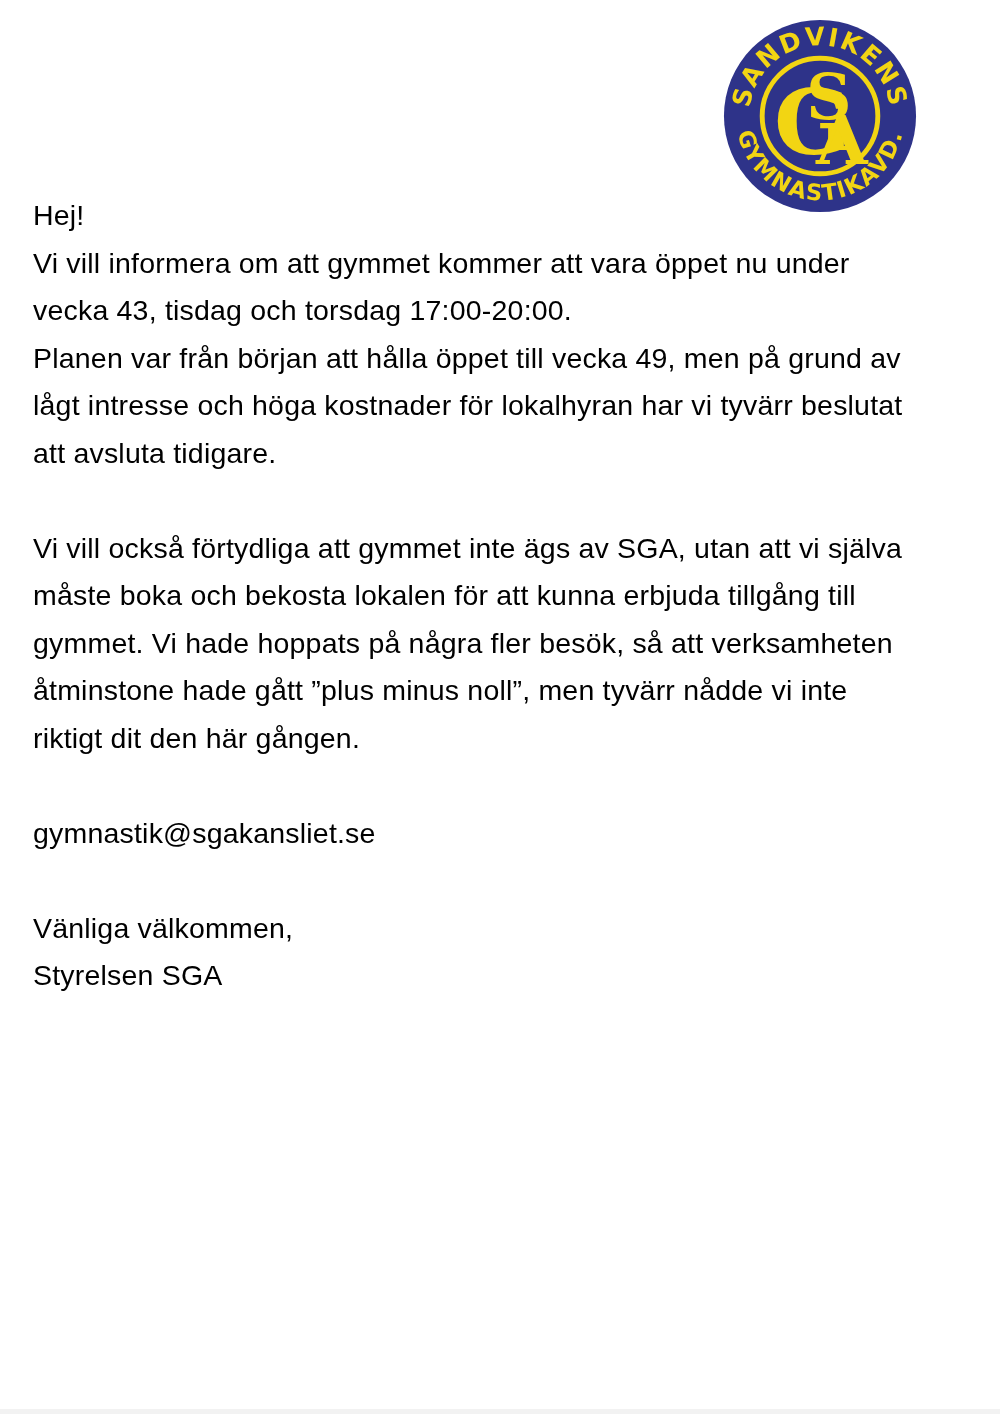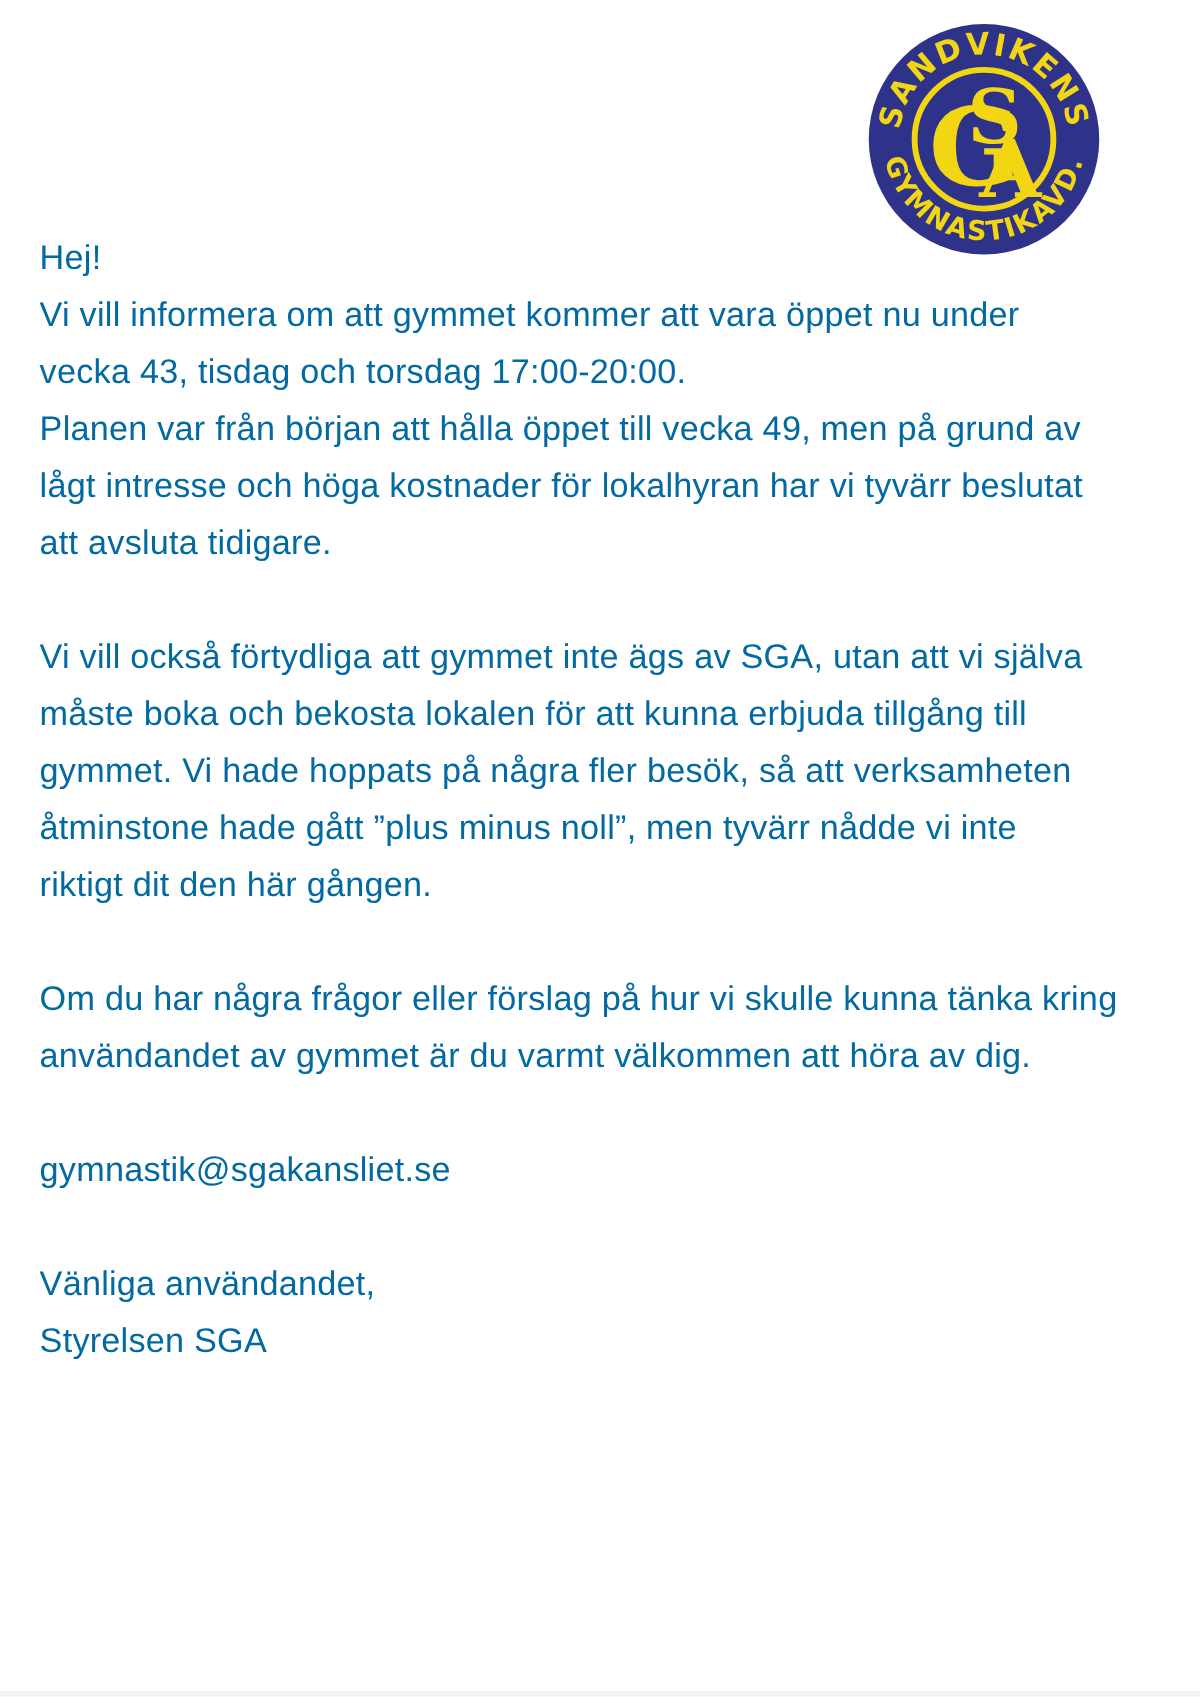--- a/index.html
+++ b/index.html
@@ -20,21 +20,21 @@
     left: 722px;
     top: 18px;
     width: 196px;
     height: 196px;
   }
   .letter {
     position: absolute;
     left: 33px;
     top: 192px;
     width: 945px;
-    color: #0369a1;
+    color: #000000;
   }
   .letter p {
     margin: 0 0 47.5px 0;
     font-size: 28.5px;
     line-height: 47.5px;
     white-space: pre-line;
     letter-spacing: 0.2px;
   }
   .page-bottom-edge {
     position: absolute;
@@ -75,21 +75,19 @@
 Vi vill informera om att gymmet kommer att vara öppet nu under
 vecka 43, tisdag och torsdag 17:00-20:00.
 Planen var från början att hålla öppet till vecka 49, men på grund av
 lågt intresse och höga kostnader för lokalhyran har vi tyvärr beslutat
 att avsluta tidigare.</p>
     <p>Vi vill också förtydliga att gymmet inte ägs av SGA, utan att vi själva
 måste boka och bekosta lokalen för att kunna erbjuda tillgång till
 gymmet. Vi hade hoppats på några fler besök, så att verksamheten
 åtminstone hade gått ”plus minus noll”, men tyvärr nådde vi inte
 riktigt dit den här gången.</p>
-    <p>Om du har några frågor eller förslag på hur vi skulle kunna tänka kring
-användandet av gymmet är du varmt välkommen att höra av dig.</p>
     <p>gymnastik@sgakansliet.se</p>
-    <p>Vänliga användandet,
+    <p>Vänliga välkommen,
 Styrelsen SGA</p>
   </div>
 
   <div class="page-bottom-edge"></div>
 </div>
 
 </body></html>

